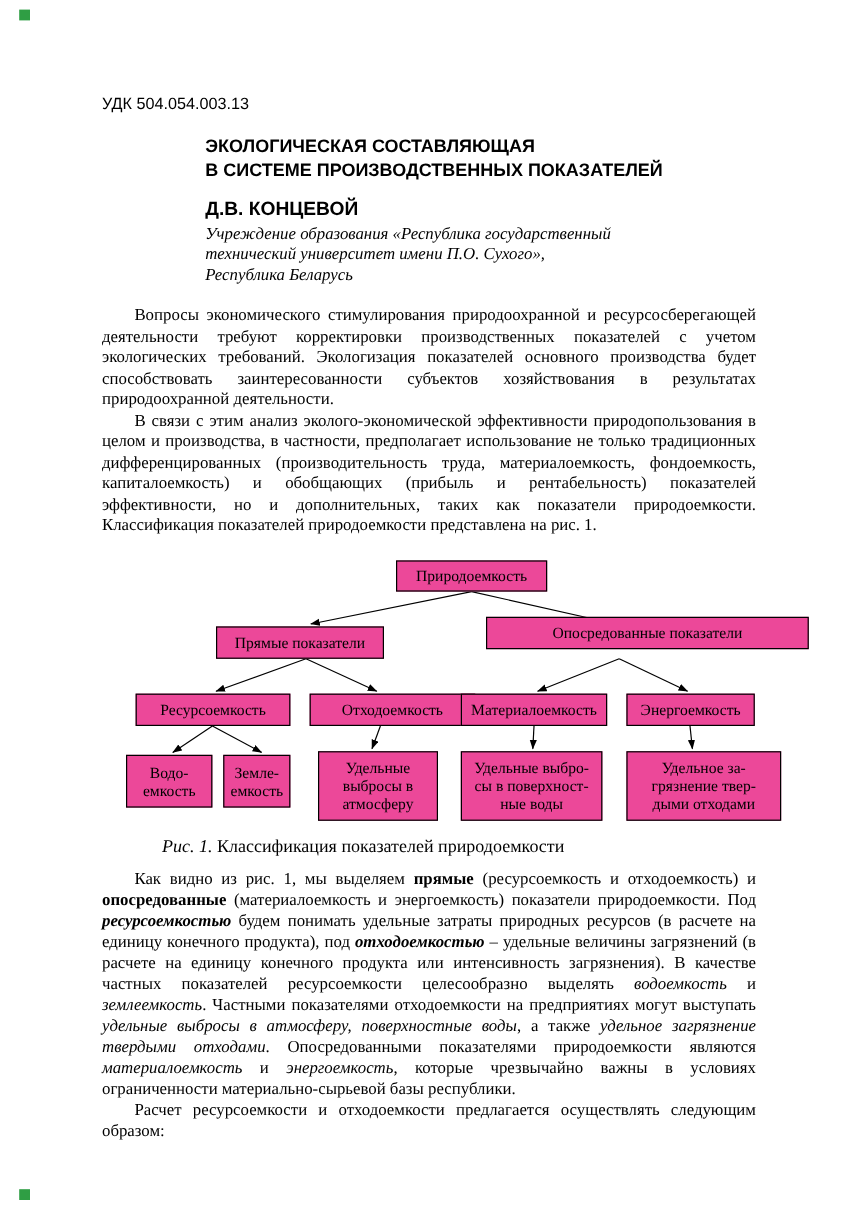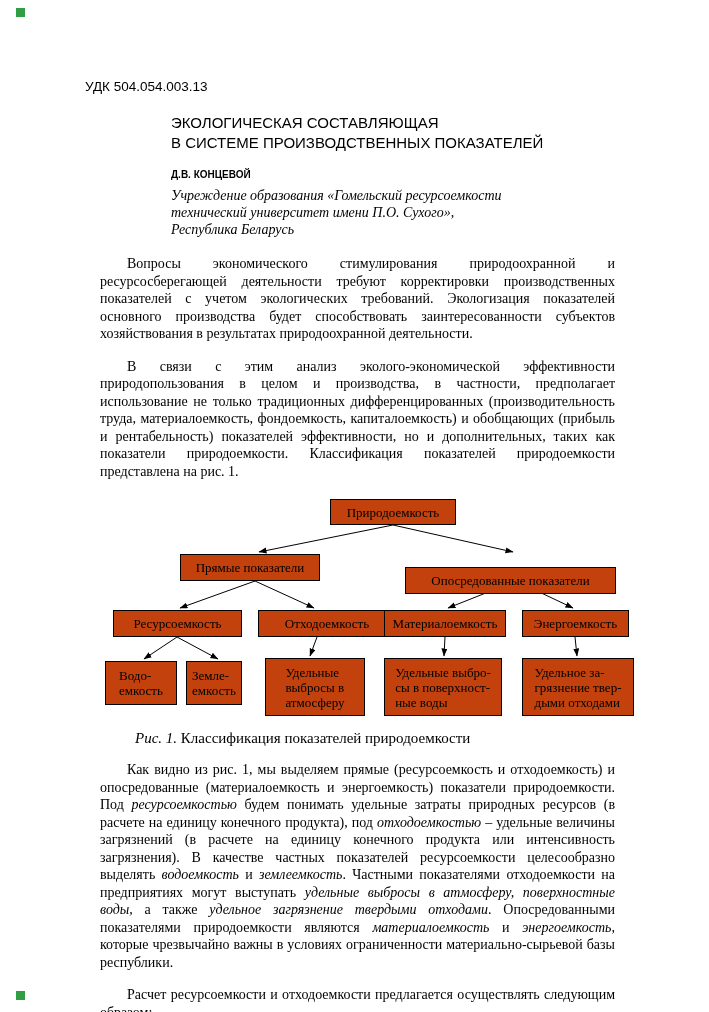--- a/index.html
+++ b/index.html
@@ -10,68 +10,68 @@
     padding:78px 79px 0 85px;
     font-family:"Liberation Serif",serif;
     font-size:14px;line-height:17.5px;color:#000;
     background:#fff;overflow:hidden;
   }
   .marker{position:absolute;width:9px;height:9px;left:16px;}
   .marker-top{top:8px;}
   .marker-bottom{top:991px;}
   .udc{font-family:"Liberation Sans",sans-serif;font-size:13.5px;margin-bottom:17px;}
   .head{padding-left:86px;}
-  .title{font-family:"Liberation Sans",sans-serif;font-weight:normal;font-size:15px;line-height:20px;margin-bottom:13px;}
-  .author{font-family:"Liberation Sans",sans-serif;font-weight:bold;font-size:10px;margin-bottom:4px;}
+  .title{font-family:"Liberation Sans",sans-serif;font-weight:bold;font-size:15px;line-height:20px;margin-bottom:13px;}
+  .author{font-family:"Liberation Sans",sans-serif;font-weight:bold;font-size:16px;margin-bottom:4px;}
   .affil{font-style:italic;line-height:17px;margin-bottom:17px;}
-  .para{margin:15px;text-align:justify;text-indent:27px;}
-  .b{font-weight:normal;}
+  .para{margin:0;text-align:justify;text-indent:27px;}
+  .b{font-weight:bold;}
   .i{font-style:italic;}
   
   .figure{position:relative;width:552px;height:222px;margin:17px 0 0 0;
           font-size:13px;line-height:15px;}
   .connectors{position:absolute;left:0;top:0;}
   .connectors line{stroke:#000;stroke-width:1;marker-end:url(#ah);}
   .node{
-    position:absolute;border:1px solid #000;background:#c2410c;
+    position:absolute;border:1px solid #000;background:#ec4899;
     display:flex;align-items:center;justify-content:center;
-    text-align:left;white-space:pre-line;box-sizing:border-box;
+    text-align:center;white-space:pre-line;box-sizing:border-box;
   }
   .n-root{left:245px;top:2px;width:126px;height:26px;}
   .n-direct{left:95px;top:57px;width:140px;height:27px;}
-  .n-indirect{left:320px;top:70px;width:211px;height:27px;}
+  .n-indirect{left:320px;top:49px;width:269px;height:27px;}
   .n-resource{left:28px;top:113px;width:129px;height:27px;}
   .n-waste{left:173px;top:113px;width:138px;height:27px;}
   .n-material{left:299px;top:113px;width:122px;height:27px;}
   .n-energy{left:437px;top:113px;width:107px;height:27px;}
   .n-water{left:20px;top:164px;width:72px;height:44px;}
   .n-land{left:101px;top:164px;width:56px;height:44px;}
   .n-air{left:180px;top:161px;width:100px;height:58px;}
   .n-surface{left:299px;top:161px;width:118px;height:58px;}
-  .n-solid{left:437px;top:161px;width:112px;height:58px;}
+  .n-solid{left:437px;top:161px;width:129px;height:58px;}
   .caption{font-size:15px;line-height:15px;margin:12px 0 11px 50px;}
 </style>
 </head>
 <body>
 
 <div class="page">
 
   <div class="marker marker-top" style="background: rgb(47, 158, 68);"></div>
   <div class="marker marker-bottom" style="background: rgb(47, 158, 68);"></div>
 
   <div class="udc">УДК 504.054.003.13</div>
 
   <div class="head">
     <div class="title">
       <div>ЭКОЛОГИЧЕСКАЯ СОСТАВЛЯЮЩАЯ</div>
       <div>В СИСТЕМЕ ПРОИЗВОДСТВЕННЫХ ПОКАЗАТЕЛЕЙ</div>
     </div>
     <div class="author">Д.В. КОНЦЕВОЙ</div>
     <div class="affil">
-      <div>Учреждение образования «Гомельский ресурсоемкости</div>
+      <div>Учреждение образования «Республика государственный</div>
       <div>технический университет имени П.О. Сухого»,</div>
       <div>Республика Беларусь</div>
     </div>
   </div>
 
   <p class="para">Вопросы экономического стимулирования природоохранной и ресурсосберегающей деятельности требуют корректировки производственных показателей с учетом экологических требований. Экологизация показателей основного производства будет способствовать заинтересованности субъектов хозяйствования в результатах природоохранной деятельности.</p>
   <p class="para">В связи с этим анализ эколого-экономической эффективности природопользования в целом и производства, в частности, предполагает использование не только традиционных дифференцированных (производительность труда, материалоемкость, фондоемкость, капиталоемкость) и обобщающих (прибыль и рентабельность) показателей эффективности, но и дополнительных, таких как показатели природоемкости. Классификация показателей природоемкости представлена на рис. 1.</p>
 
   <div class="figure">
     <svg class="connectors" width="552" height="222" viewBox="0 0 552 222">

